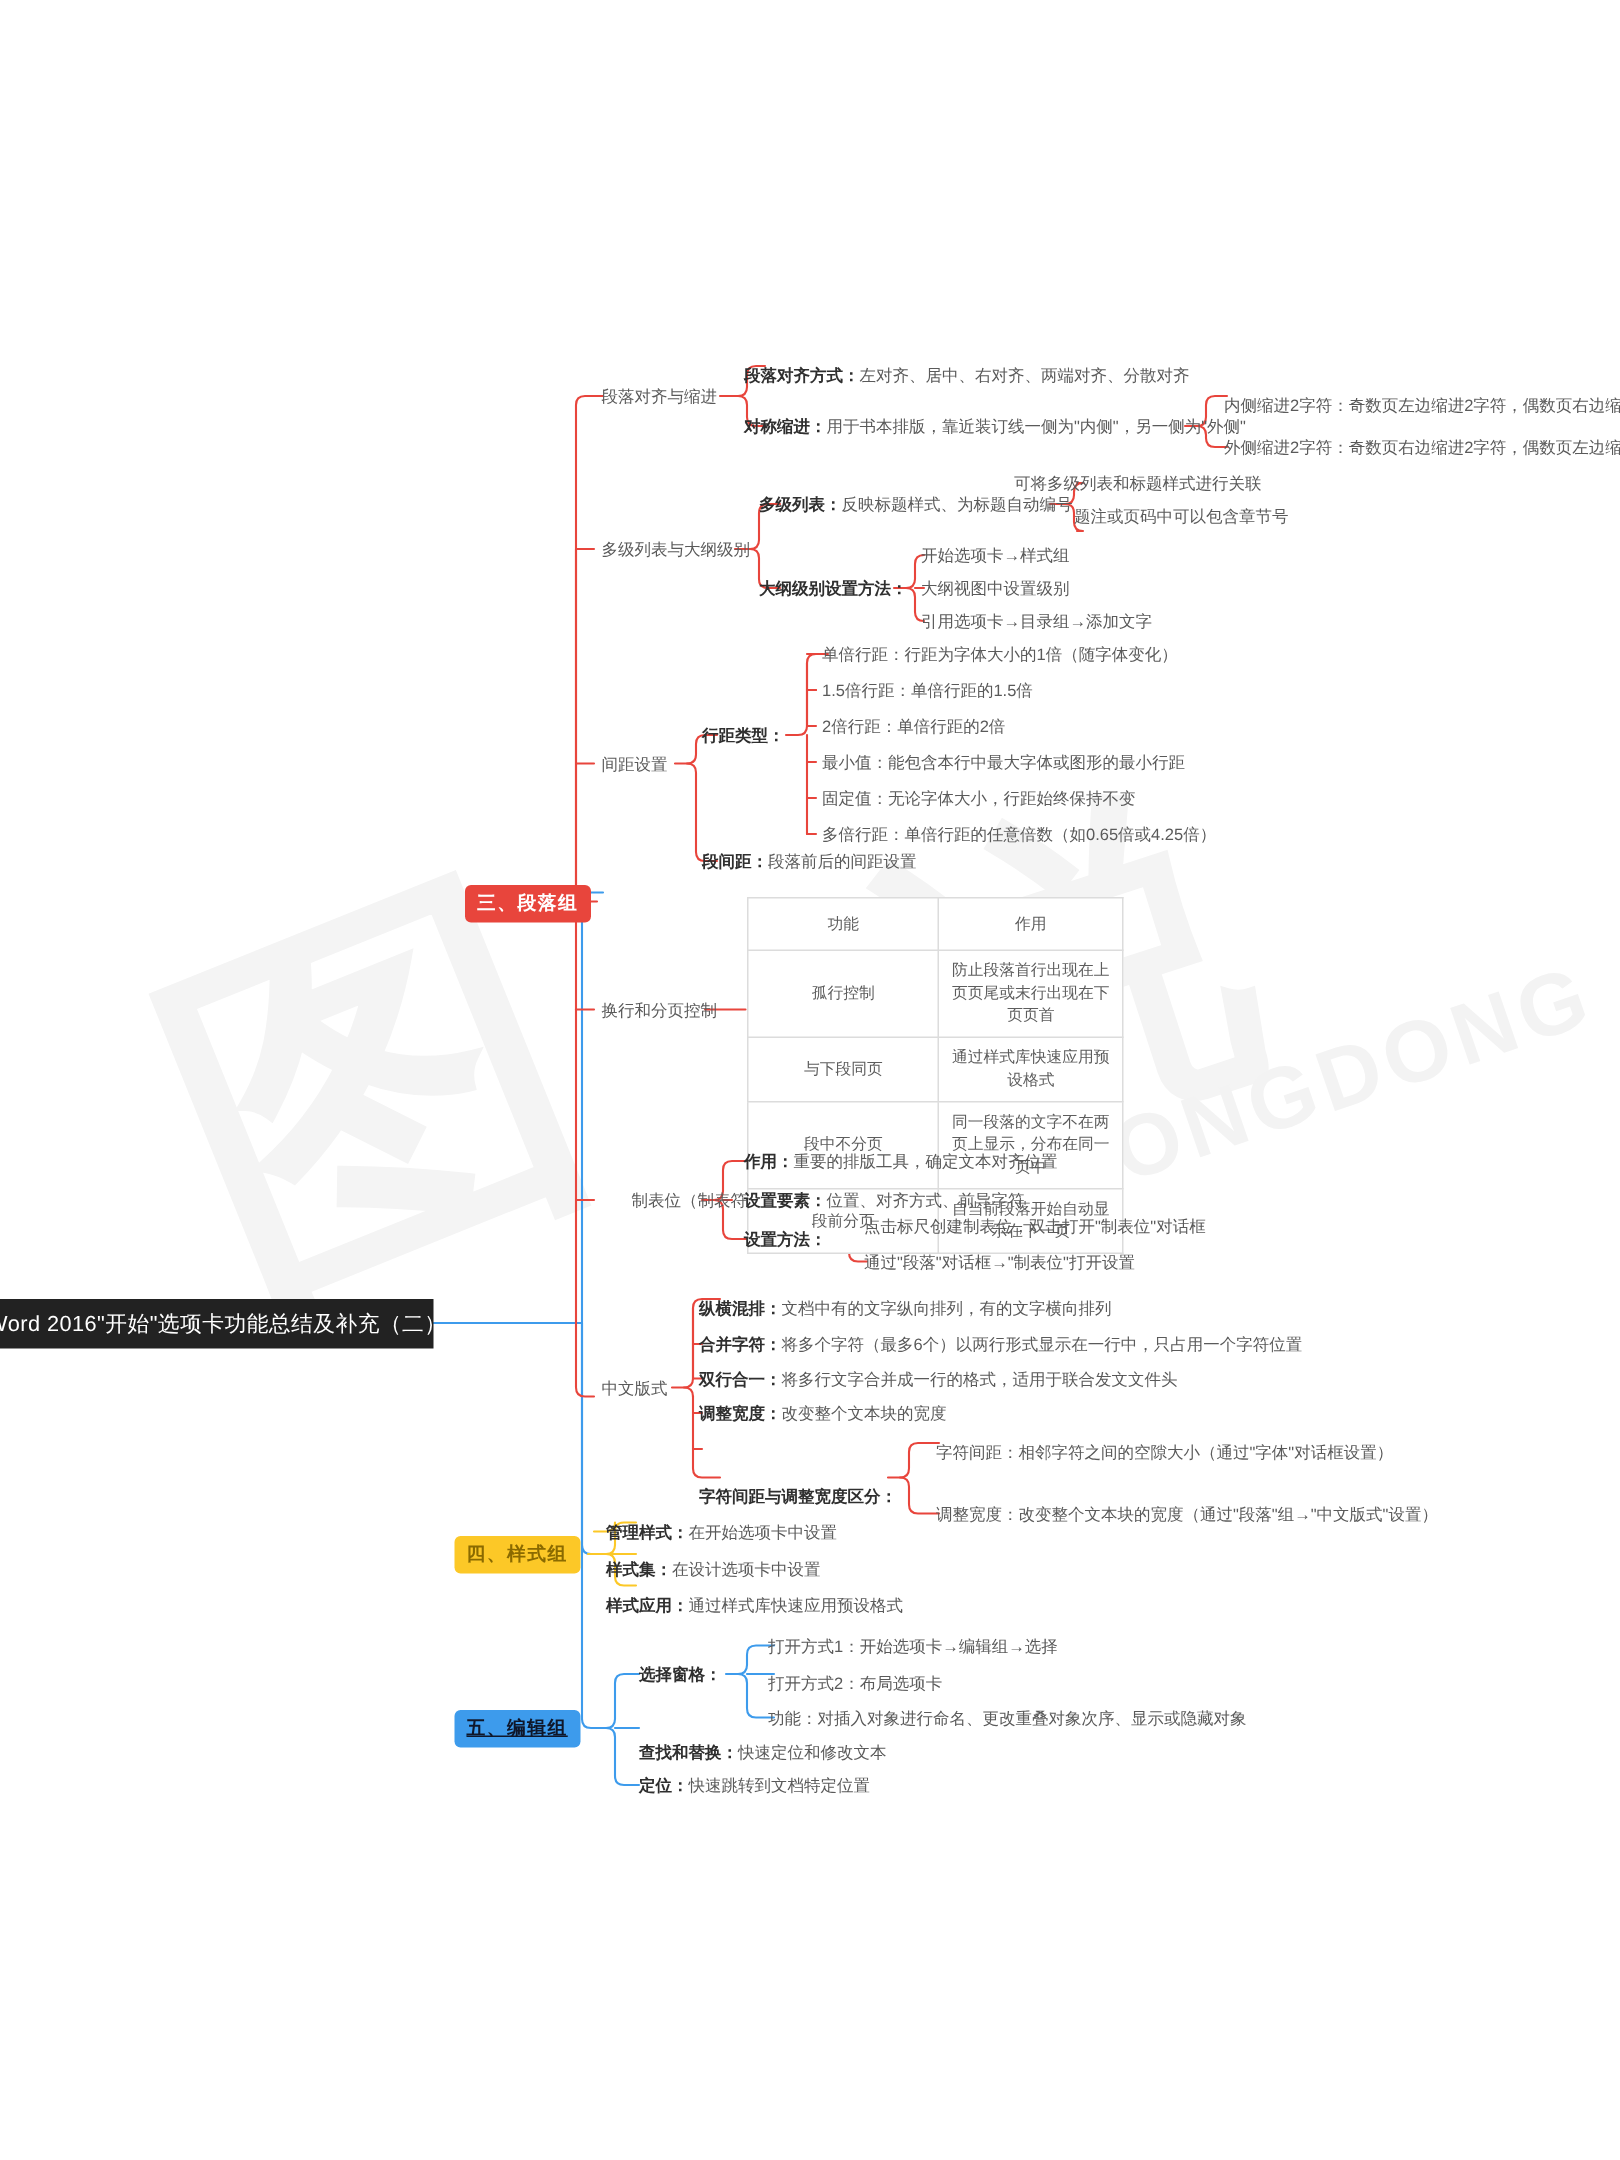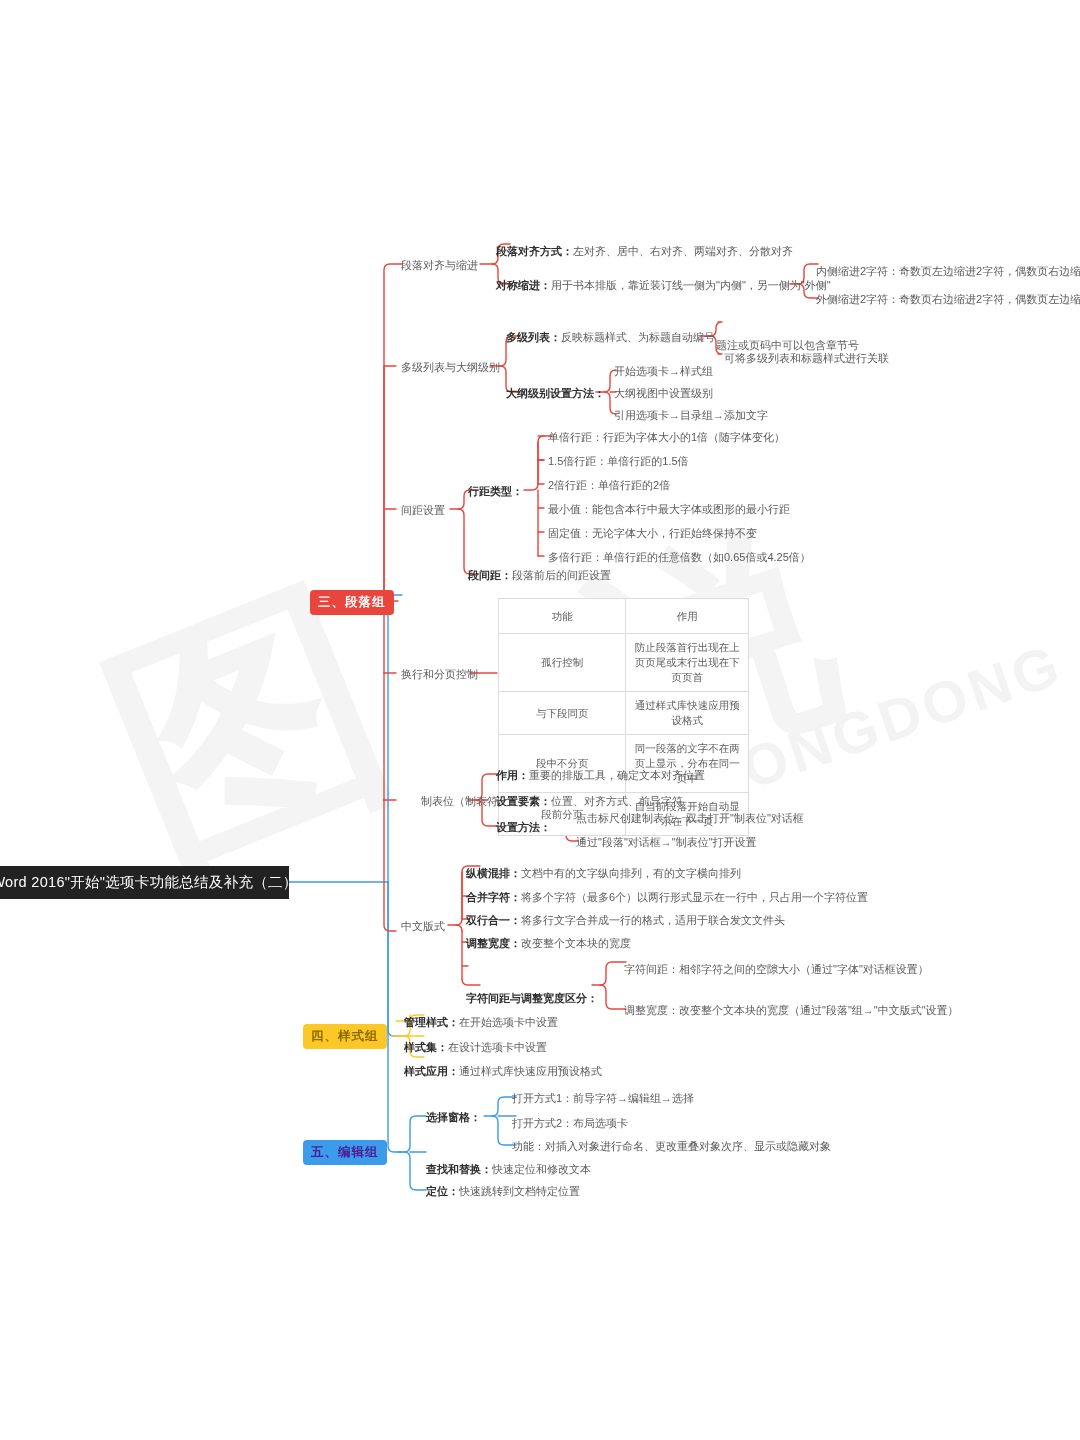--- a/index.html
+++ b/index.html
@@ -46,21 +46,21 @@
     height:25px;
     border-radius:4px;
     font-size:12.5px;
     font-weight:bold;
     letter-spacing:1px;
     white-space:nowrap;
     padding:0 8px;
   }
   .mnode.red    { background:#e8453c; color:#ffffff; }
   .mnode.yellow { background:#fcc827; color:#8a6a00; }
-  .mnode.blue   { background:#3d9bec; color:#4c1d95; }
+  .mnode.blue   { background:#3d9bec; color:#0f172a;text-decoration:underline; }
 
   
   .tx {
     position:absolute;
     font-size:11px;
     line-height:14px;
     color:#5a5a5a;
     white-space:nowrap;
   }
   .tx b { color:#2f2f2f; font-weight:bold; }
@@ -202,21 +202,21 @@
   </div>
   <div class="tx" style="left:496px; top:278px;">
     <b>对称缩进：</b><span>用于书本排版，靠近装订线一侧为"内侧"，另一侧为"外侧"</span>
   </div>
   <div class="tx" style="left:816px; top:264px;">内侧缩进2字符：奇数页左边缩进2字符，偶数页右边缩进2字符</div>
   <div class="tx" style="left:816px; top:292px;">外侧缩进2字符：奇数页右边缩进2字符，偶数页左边缩进2字符</div>
 
   <div class="tx" style="left:506px; top:330px;">
     <b>多级列表：</b><span>反映标题样式、为标题自动编号</span>
   </div>
-  <div class="tx" style="left:724px; top:316px;margin-top:35px;">可将多级列表和标题样式进行关联</div>
+  <div class="tx" style="left:676px; top:316px;">可将多级列表和标题样式进行关联</div>
   <div class="tx" style="left:716px; top:338px;">题注或页码中可以包含章节号</div>
   <div class="tx" style="left:506px; top:386px;">
     <b>大纲级别设置方法：</b>
   </div>
   <div class="tx" style="left:614px; top:364px;">开始选项卡→样式组</div>
   <div class="tx" style="left:614px; top:386px;">大纲视图中设置级别</div>
   <div class="tx" style="left:614px; top:408px;">引用选项卡→目录组→添加文字</div>
 
   <div class="tx" style="left:468px; top:484px;">
     <b>行距类型：</b>
@@ -294,21 +294,21 @@
   <div class="tx" style="left:404px; top:1040px;">
     <b>样式集：</b><span>在设计选项卡中设置</span>
   </div>
   <div class="tx" style="left:404px; top:1064px;">
     <b>样式应用：</b><span>通过样式库快速应用预设格式</span>
   </div>
 
   <div class="tx" style="left:426px; top:1110px;">
     <b>选择窗格：</b>
   </div>
-  <div class="tx" style="left:512px; top:1091px;">打开方式1：前导字符→编辑组→选择</div>
+  <div class="tx" style="left:512px; top:1091px;">打开方式1：开始选项卡→编辑组→选择</div>
   <div class="tx" style="left:512px; top:1116px;">打开方式2：布局选项卡</div>
   <div class="tx" style="left:512px; top:1139px;">功能：对插入对象进行命名、更改重叠对象次序、显示或隐藏对象</div>
   <div class="tx" style="left:426px; top:1162px;">
     <b>查找和替换：</b><span>快速定位和修改文本</span>
   </div>
   <div class="tx" style="left:426px; top:1184px;">
     <b>定位：</b><span>快速跳转到文档特定位置</span>
   </div>
 
 </div>

